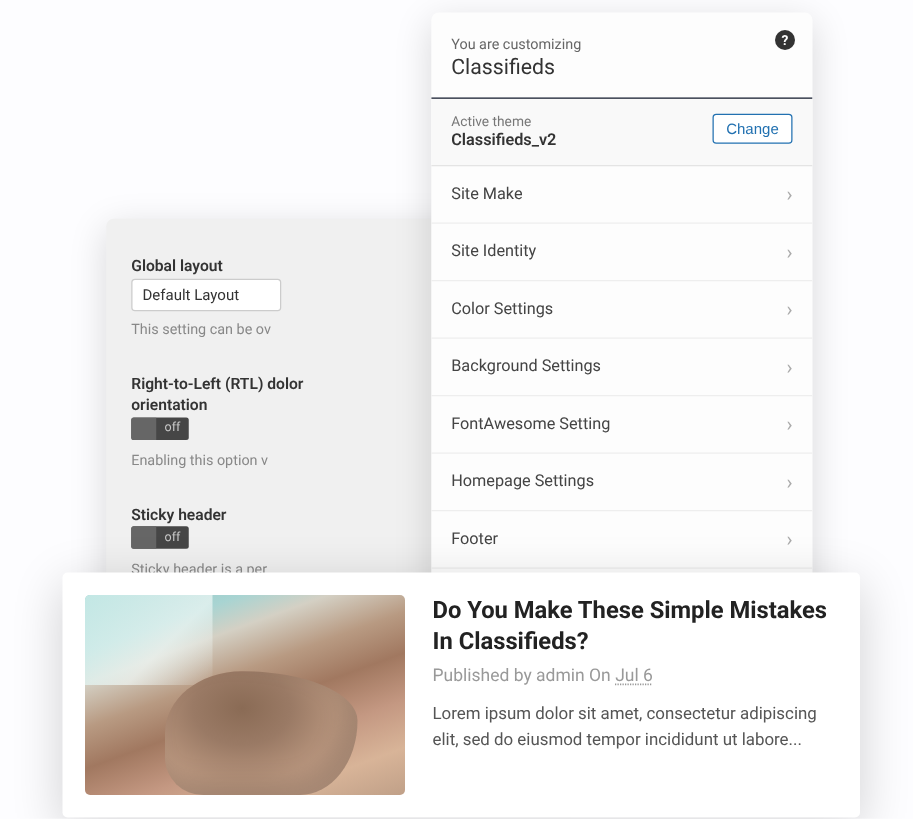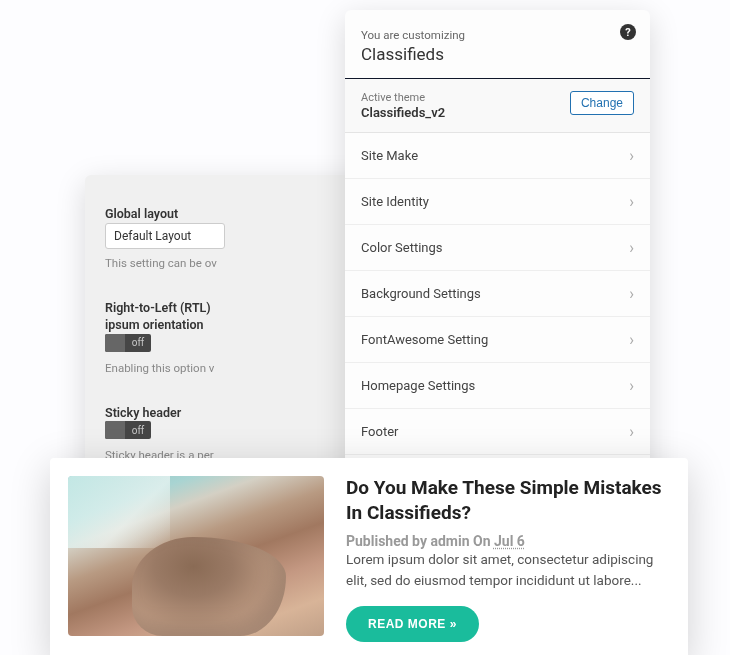--- a/index.html
+++ b/index.html
@@ -217,21 +217,21 @@
     .blog-title {
       font-size: 19px;
       font-weight: 700;
       color: #222;
       line-height: 1.3;
       margin-bottom: 8px;
     }
     .blog-meta {
       font-size: 14px;
       color: #999;
-      font-weight: bold;
+      margin-bottom: 12px;
     }
     .blog-meta .author { color: #999; }
     .blog-meta .date { text-decoration: underline; text-decoration-style: dotted; }
     .blog-excerpt {
       font-size: 13.5px;
       color: #555;
       line-height: 1.5;
       margin-bottom: 16px;
     }
     .read-more-btn {
@@ -253,21 +253,21 @@
 <div class="settings-panel">
   <div id="settings-rows-container">
       <div class="settings-row">
         <div class="settings-label">Global layout</div>
         <div class="settings-control">
           <div class="settings-select">Default Layout</div>
           <div class="settings-desc">This setting can be ov</div>
         </div>
       </div>
       <div class="settings-row">
-        <div class="settings-label">Right-to-Left (RTL) ipsum orientation</div>
+        <div class="settings-label">Right-to-Left (RTL) dolor orientation</div>
         <div class="settings-control"><div class="toggle off">
             <div class="toggle-knob"></div>
             <div class="toggle-text">off</div>
           </div><div class="settings-desc">Enabling this option v</div></div>
       </div>
       <div class="settings-row">
         <div class="settings-label">Sticky header</div>
         <div class="settings-control"><div class="toggle off">
             <div class="toggle-knob"></div>
             <div class="toggle-text">off</div>
@@ -347,15 +347,14 @@
   <div class="blog-image"></div>
   <div class="blog-body">
     <h2 class="blog-title">Do You Make These Simple Mistakes In Classifieds?</h2>
     <div class="blog-meta">
       <span>Published by</span>
       <span class="author">admin</span>
       <span>On</span>
       <span class="date">Jul 6</span>
     </div>
     <p class="blog-excerpt">Lorem ipsum dolor sit amet, consectetur adipiscing elit, sed do eiusmod tempor incididunt ut labore...</p>
-    <button class="read-more-btn">READ MORE »</button>
   </div>
 </div>
 
 </body></html>

